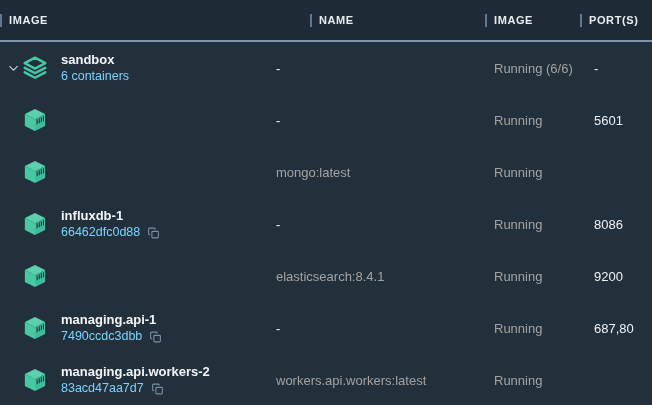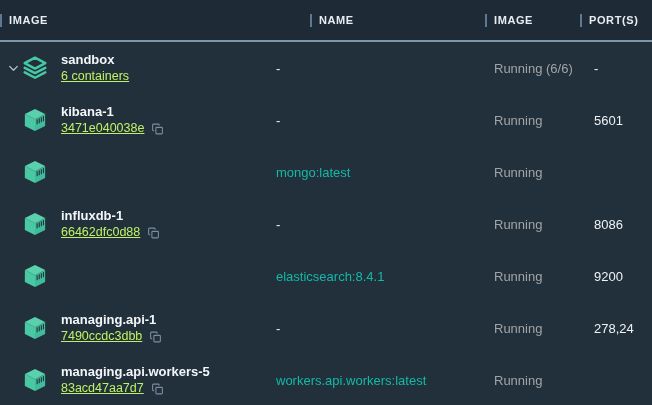--- a/index.html
+++ b/index.html
@@ -33,26 +33,26 @@
     display: grid;
     grid-template-columns: 268px 217px 95px 72px;
     height: 52px;
     align-items: center;
   }
   .cell-name { display: flex; align-items: center; position: relative; padding-left: 22px; overflow: hidden; }
   .chevron { position: absolute; left: 7px; top: 50%; transform: translateY(-50%); display: flex; }
   .row-icon { width: 26px; flex: 0 0 26px; display: flex; justify-content: center; margin-right: 13px; }
   .name-block { display: flex; flex-direction: column; justify-content: center; }
   .name { color: #f3f6f9; font-weight: bold; font-size: 13px; line-height: 17px; white-space: nowrap; }
-  .sub { display: flex; align-items: center; color: #bef264; font-size: 12.5px; line-height: 17px; white-space: nowrap; text-decoration: underline; }
+  .sub { display: flex; align-items: center; color: #7dd3fc; font-size: 12.5px; line-height: 17px; white-space: nowrap; }
   .copy { margin-left: 7px; display: flex; cursor: pointer; }
   .cell-image  { padding-left: 8px;  font-size: 13px; color: #eef2f5; white-space: nowrap; overflow: hidden; }
   .cell-status { padding-left: 9px;  font-size: 13px; color: #a3a3a3; white-space: nowrap; }
   .cell-ports  { padding-left: 14px; font-size: 13px; color: #eef2f5; white-space: nowrap; }
-  .link { color: #14b8a6; cursor: pointer; }
+  .link { color: #a3a3a3; cursor: pointer; }
 </style>
 </head>
 <body>
 
 <div class="app">
 
   <div class="thead">
     <div class="th">
       <span class="col-divider"></span>
       <span>IMAGE</span>
@@ -111,32 +111,20 @@
           <polygon points="13,1 25,7 13,13 1,7" fill="#5bd0ad"></polygon>
           <polygon points="1,7 13,13 13,27 1,21" fill="#49c8a4"></polygon>
           <polygon points="25,7 13,13 13,27 25,21" fill="#3fbd9a"></polygon>
           <g stroke="#22303c" stroke-width="1.3" stroke-linecap="round">
             <line x1="15.5" y1="13.6" x2="15.5" y2="18.4"></line>
             <line x1="18" y1="12.4" x2="18" y2="17.2"></line>
             <line x1="20.5" y1="11.2" x2="20.5" y2="16"></line>
             <line x1="23" y1="10" x2="23" y2="14.8"></line>
           </g>
         </svg>
-      </span>
-      <span class="name-block">
-        <span class="name">kibana-1</span>
-        <span class="sub">
-          <span>3471e040038e</span>
-          <span class="copy">
-            <svg width="13" height="14" viewBox="0 0 24 24" fill="none" stroke="#7c8da0" stroke-width="2" stroke-linecap="round" stroke-linejoin="round">
-              <rect x="9" y="9" width="12" height="12" rx="1.5"></rect>
-              <path d="M5 15H4.5A1.5 1.5 0 0 1 3 13.5v-9A1.5 1.5 0 0 1 4.5 3h9A1.5 1.5 0 0 1 15 4.5V5"></path>
-            </svg>
-          </span>
-        </span>
       </span>
     </div>
     <div class="cell cell-image">
       <span>-</span>
     </div>
     <div class="cell cell-status">Running</div>
     <div class="cell cell-ports">5601</div>
   </div>
 
   <div class="row">
@@ -252,42 +240,42 @@
               <path d="M5 15H4.5A1.5 1.5 0 0 1 3 13.5v-9A1.5 1.5 0 0 1 4.5 3h9A1.5 1.5 0 0 1 15 4.5V5"></path>
             </svg>
           </span>
         </span>
       </span>
     </div>
     <div class="cell cell-image">
       <span>-</span>
     </div>
     <div class="cell cell-status">Running</div>
-    <div class="cell cell-ports">278,24</div>
-  </div>
-
-  <div class="row">
-    <div class="cell cell-name">
-
-      <span class="row-icon">
-
-        <svg width="22" height="24" viewBox="0 0 26 28">
-          <polygon points="13,1 25,7 13,13 1,7" fill="#5bd0ad"></polygon>
-          <polygon points="1,7 13,13 13,27 1,21" fill="#49c8a4"></polygon>
-          <polygon points="25,7 13,13 13,27 25,21" fill="#3fbd9a"></polygon>
-          <g stroke="#22303c" stroke-width="1.3" stroke-linecap="round">
-            <line x1="15.5" y1="13.6" x2="15.5" y2="18.4"></line>
-            <line x1="18" y1="12.4" x2="18" y2="17.2"></line>
-            <line x1="20.5" y1="11.2" x2="20.5" y2="16"></line>
-            <line x1="23" y1="10" x2="23" y2="14.8"></line>
-          </g>
-        </svg>
-      </span>
-      <span class="name-block">
-        <span class="name">managing.api.workers-5</span>
+    <div class="cell cell-ports">687,80</div>
+  </div>
+
+  <div class="row">
+    <div class="cell cell-name">
+
+      <span class="row-icon">
+
+        <svg width="22" height="24" viewBox="0 0 26 28">
+          <polygon points="13,1 25,7 13,13 1,7" fill="#5bd0ad"></polygon>
+          <polygon points="1,7 13,13 13,27 1,21" fill="#49c8a4"></polygon>
+          <polygon points="25,7 13,13 13,27 25,21" fill="#3fbd9a"></polygon>
+          <g stroke="#22303c" stroke-width="1.3" stroke-linecap="round">
+            <line x1="15.5" y1="13.6" x2="15.5" y2="18.4"></line>
+            <line x1="18" y1="12.4" x2="18" y2="17.2"></line>
+            <line x1="20.5" y1="11.2" x2="20.5" y2="16"></line>
+            <line x1="23" y1="10" x2="23" y2="14.8"></line>
+          </g>
+        </svg>
+      </span>
+      <span class="name-block">
+        <span class="name">managing.api.workers-2</span>
         <span class="sub">
           <span>83acd47aa7d7</span>
           <span class="copy">
             <svg width="13" height="14" viewBox="0 0 24 24" fill="none" stroke="#7c8da0" stroke-width="2" stroke-linecap="round" stroke-linejoin="round">
               <rect x="9" y="9" width="12" height="12" rx="1.5"></rect>
               <path d="M5 15H4.5A1.5 1.5 0 0 1 3 13.5v-9A1.5 1.5 0 0 1 4.5 3h9A1.5 1.5 0 0 1 15 4.5V5"></path>
             </svg>
           </span>
         </span>
       </span>

